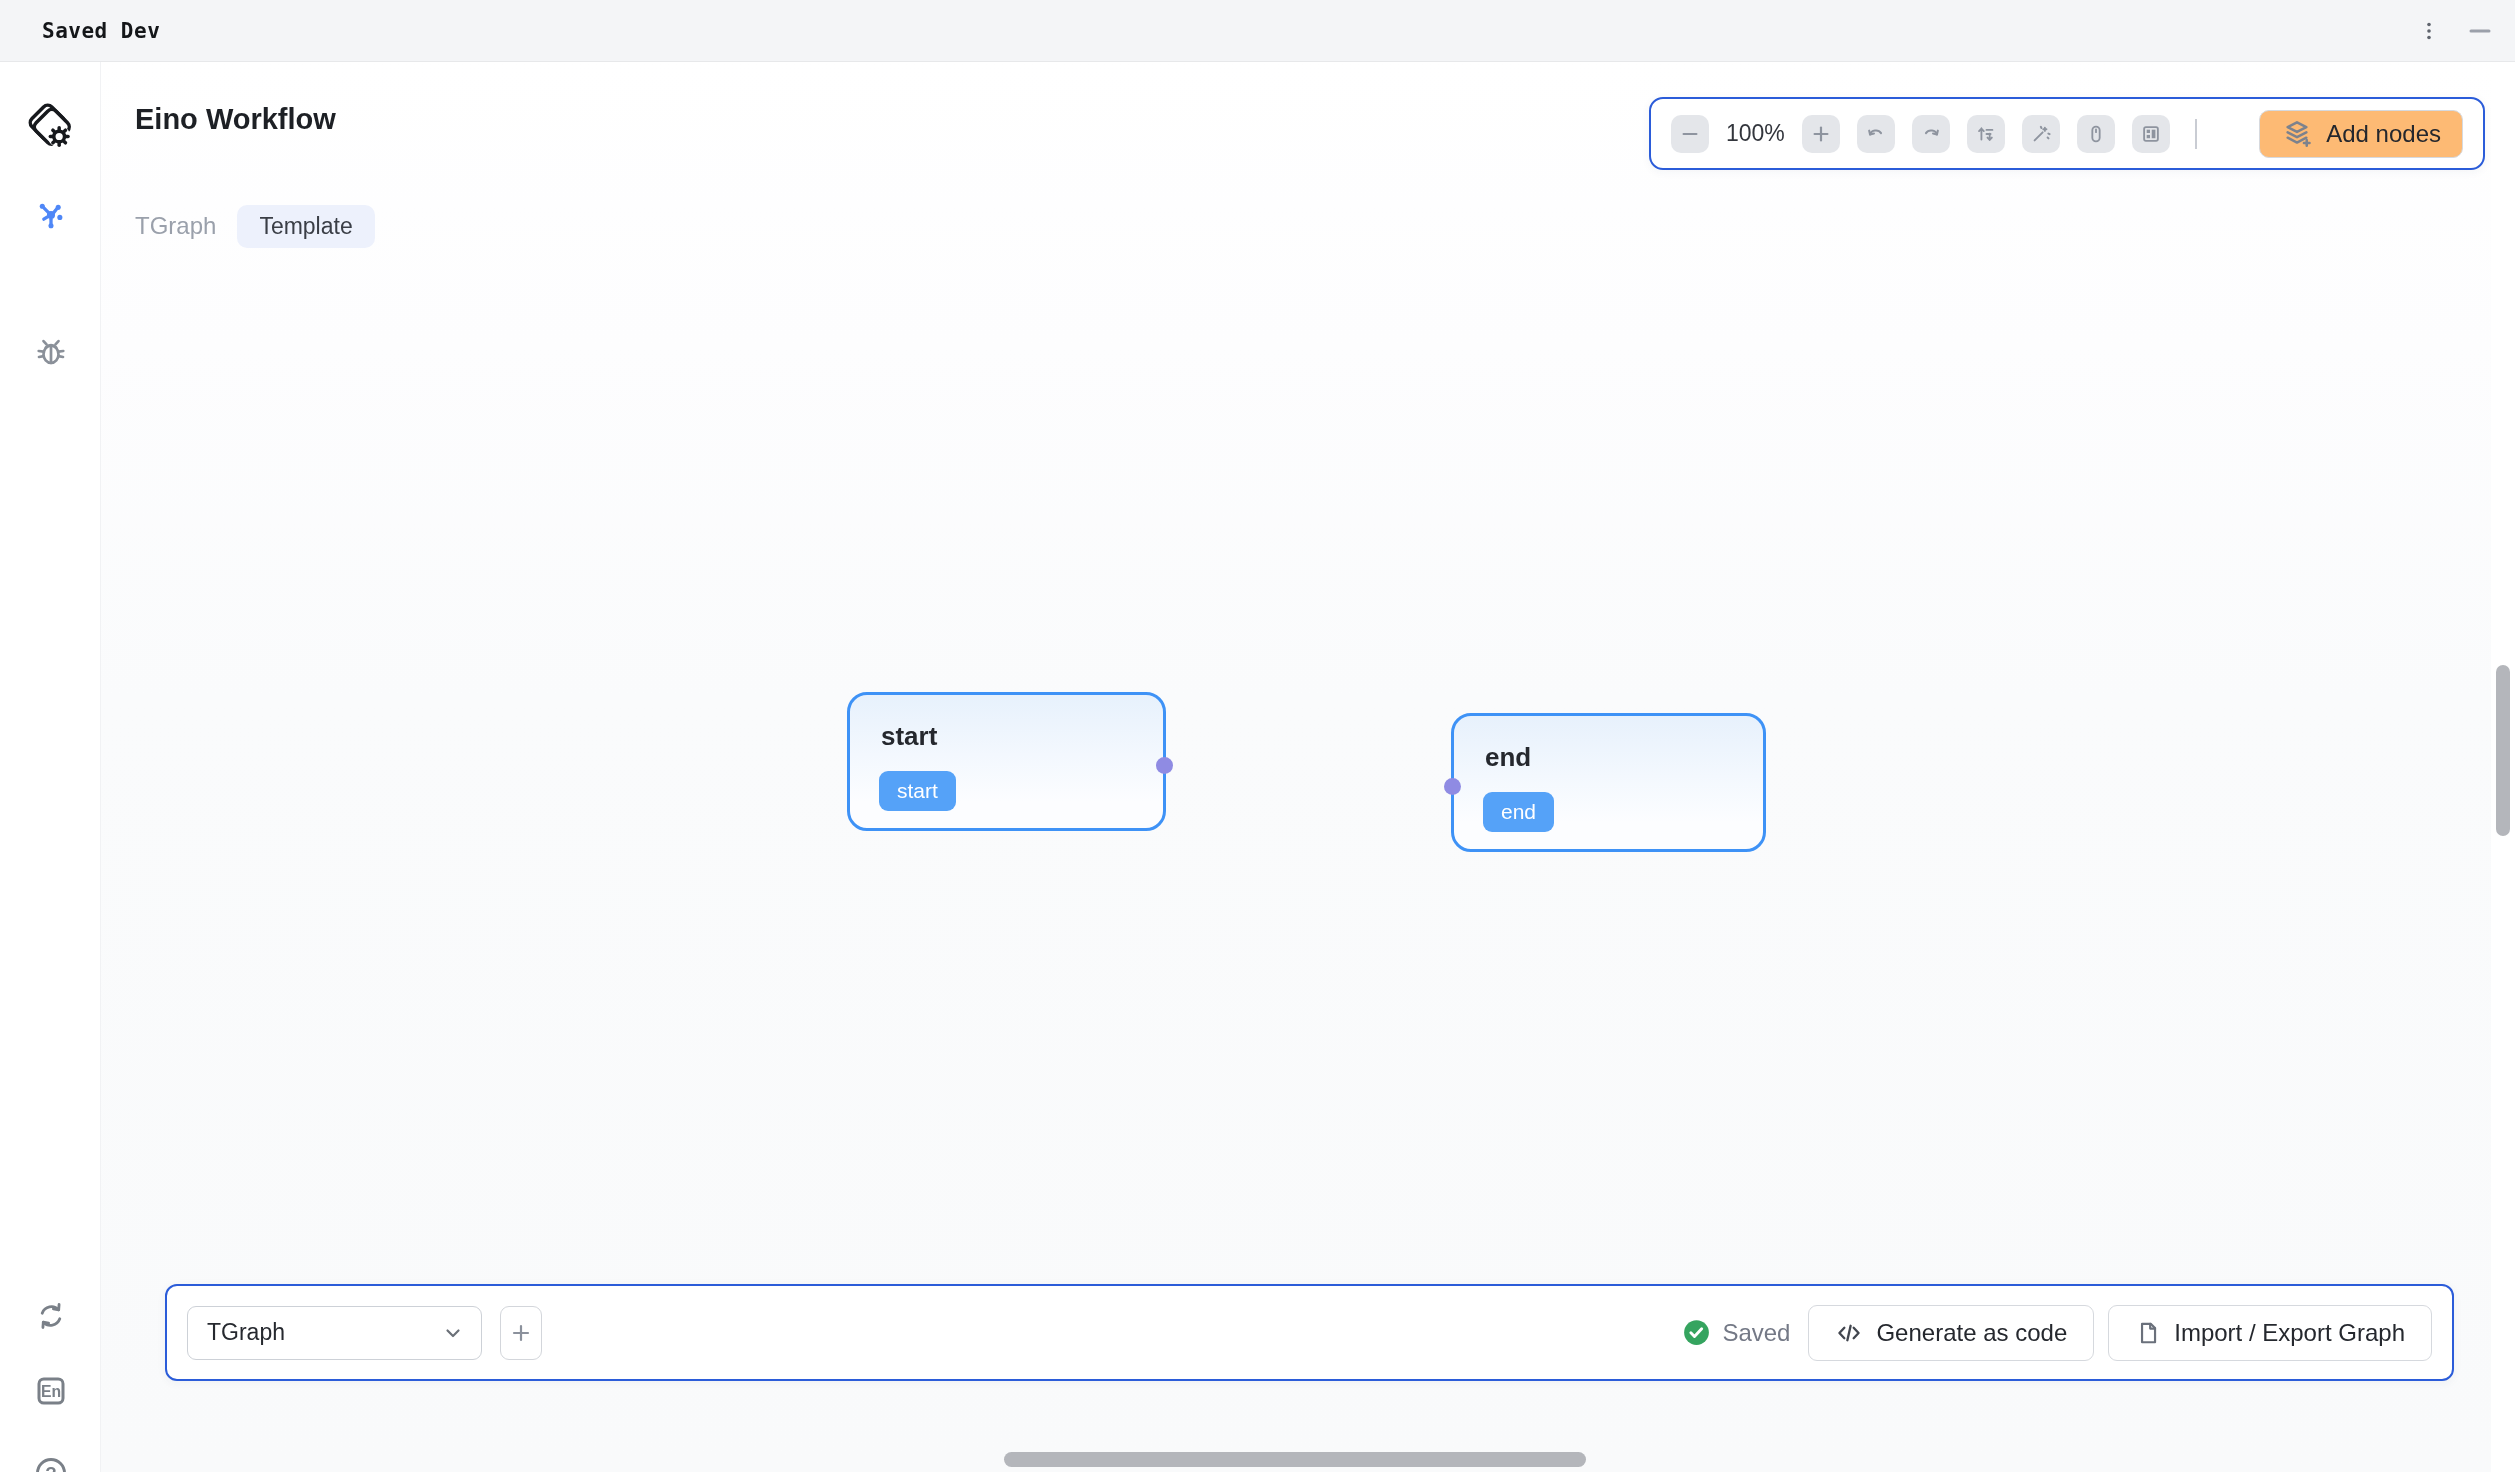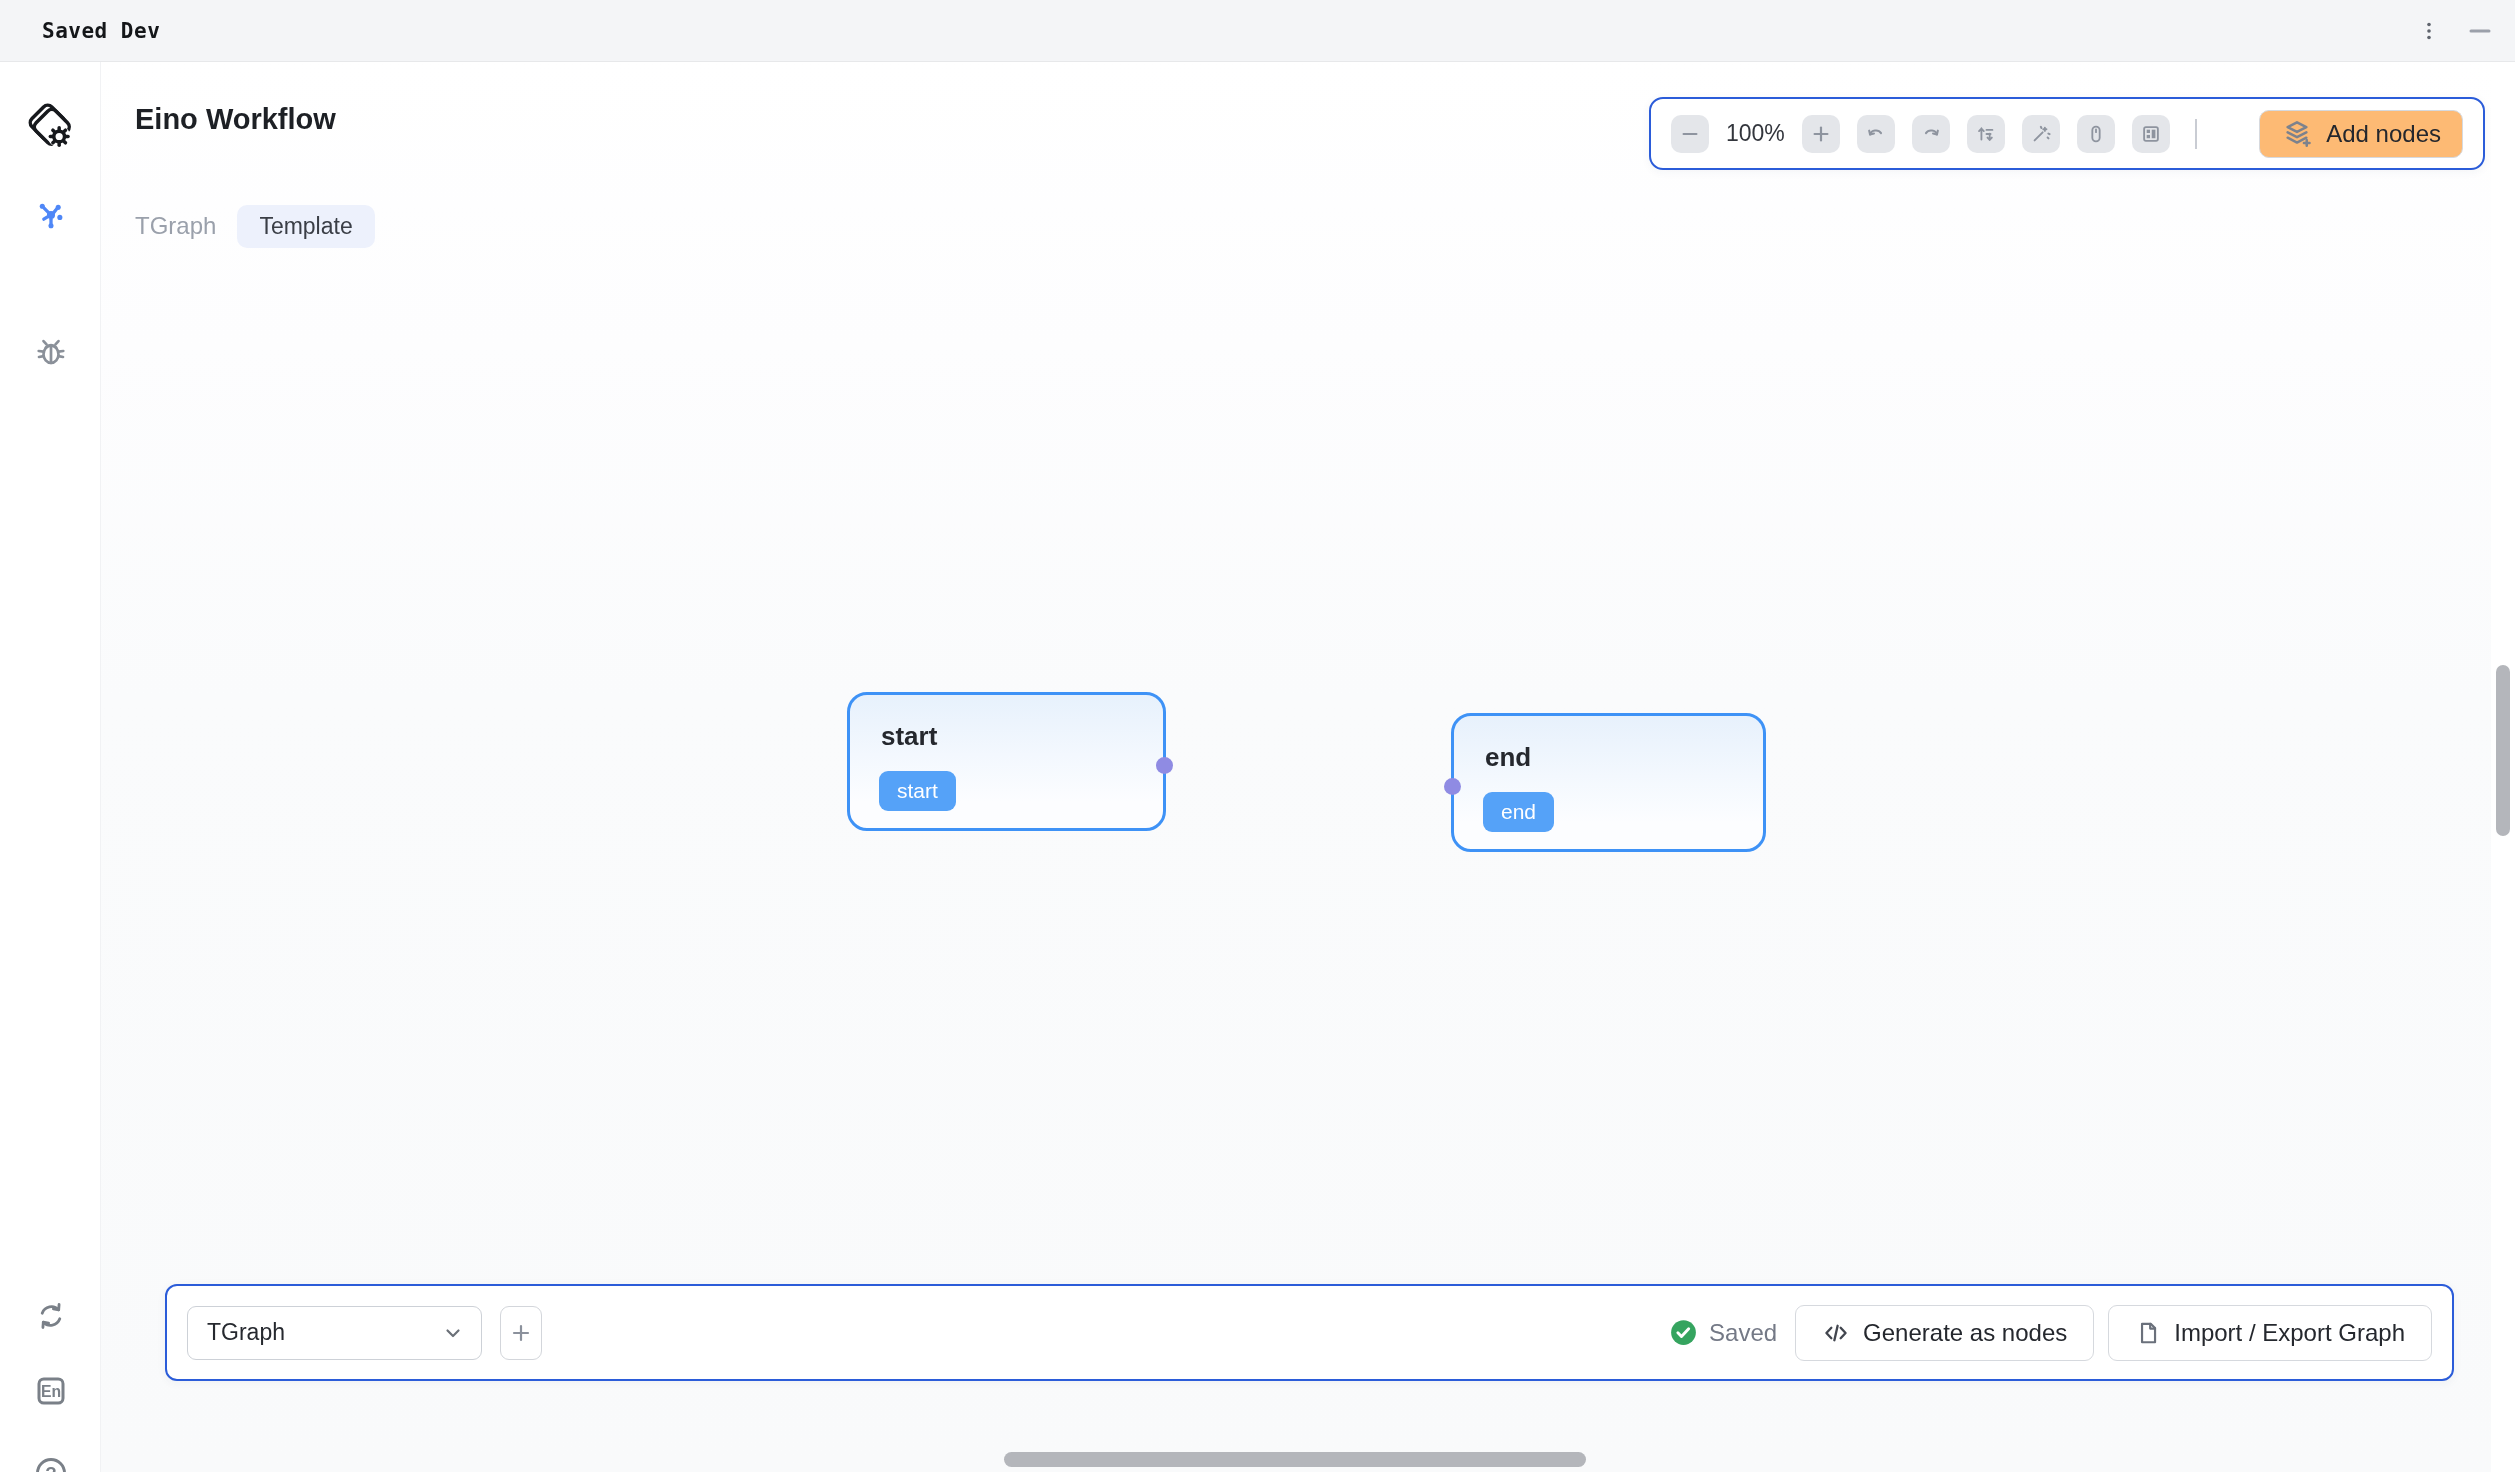--- a/index.html
+++ b/index.html
@@ -273,21 +273,21 @@
           <path d="M7 12.3 l3.2 3.2 6.4 -6.8" stroke="#ffffff" stroke-width="2.6" fill="none" stroke-linecap="round" stroke-linejoin="round"></path>
         </svg>
         <span class="saved-text">Saved</span>
       </div>
       <button class="white-btn">
         <svg width="28" height="28" viewBox="0 0 24 24" stroke="#42464f" stroke-width="2" fill="none" stroke-linecap="round" stroke-linejoin="round">
           <path d="M8 7.5 L3.8 12 L8 16.5"></path>
             <path d="M16 7.5 L20.2 12 L16 16.5"></path>
             <line x1="13.4" y1="5.8" x2="10.6" y2="18.2"></line>
         </svg>
-        <span>Generate as nodes</span>
+        <span>Generate as code</span>
       </button>
       <button class="white-btn">
         <svg width="26" height="26" viewBox="0 0 24 24" stroke="#6a707b" stroke-width="2" fill="none" stroke-linecap="round" stroke-linejoin="round">
           <path d="M6.5 3.5 h8 l4 4 V20.5 H6.5 Z"></path>
             <path d="M14 3.5 v4.4 h4.5"></path>
         </svg>
         <span>Import / Export Graph</span>
       </button>
     </div>
   </div>

